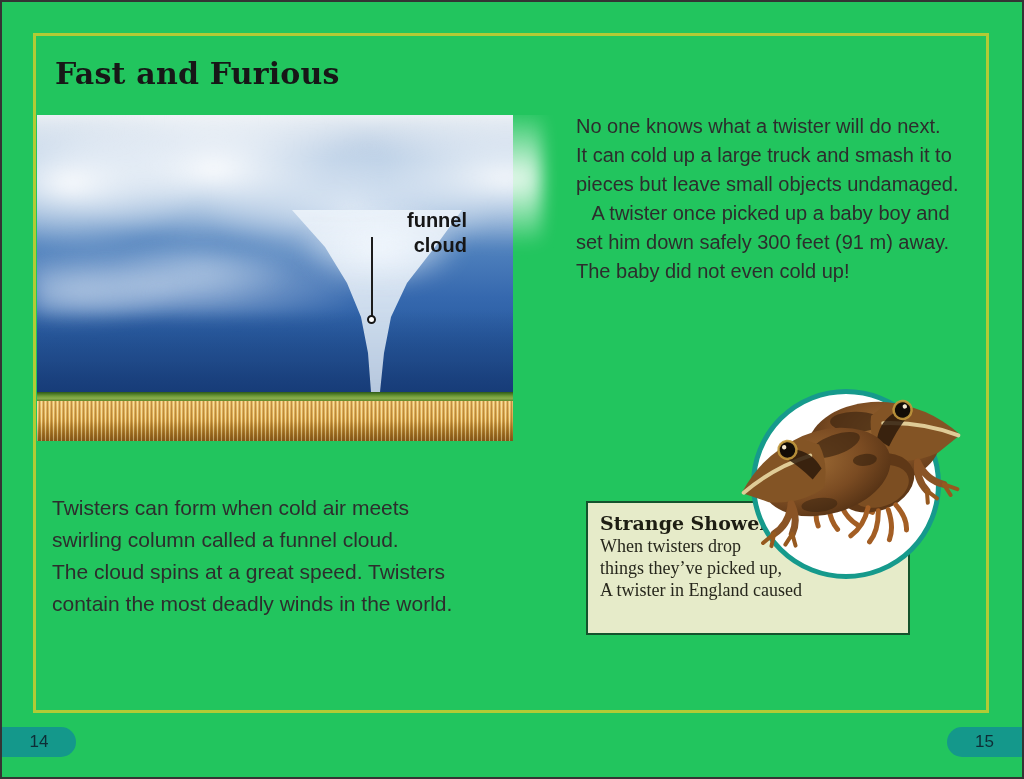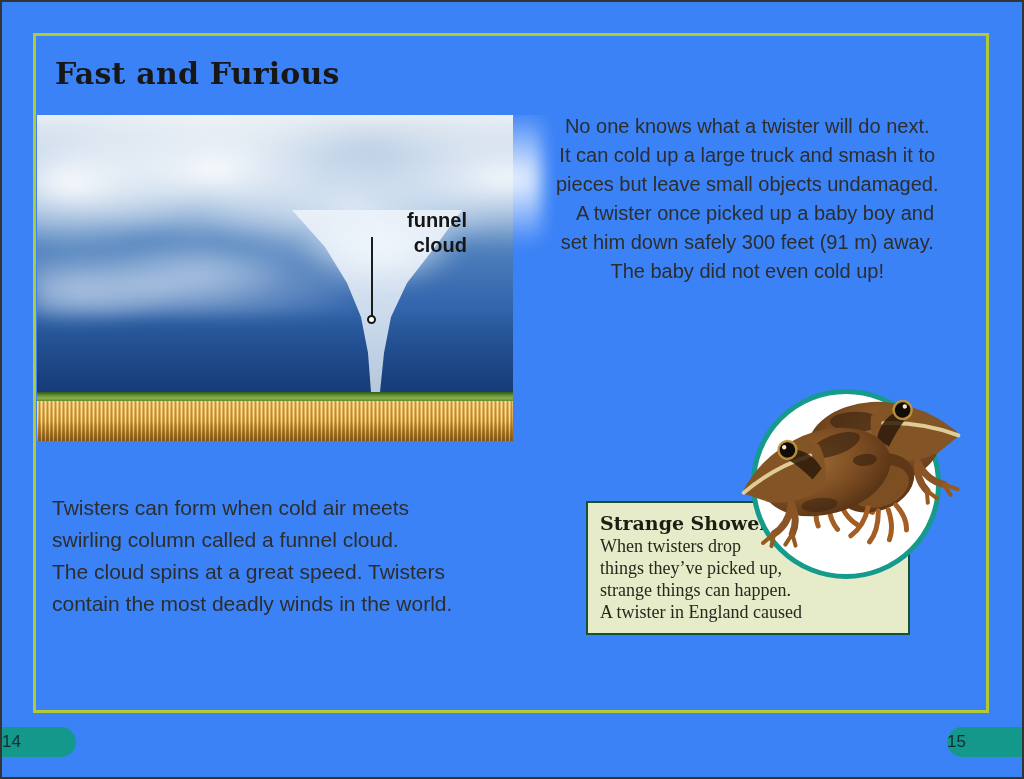--- a/index.html
+++ b/index.html
@@ -1,18 +1,18 @@
 <!DOCTYPE html>
 <html><head>
 <meta charset="utf-8">
 <style>
   * { margin:0; padding:0; box-sizing:border-box; }
   html,body { background:#ffffff; }
   .page {
-    position:relative; width:1024px; height:779px; background:#3b82f6;
+    position:relative; width:1024px; height:779px; background:#22c55e;
     overflow:hidden; box-shadow: inset 0 0 0 2px #343434;
     font-family:"Liberation Sans", sans-serif; color:#2b2b2b;
   }
   .frame {
     position:absolute; left:33px; top:33px; width:956px; height:680px;
     border:3px solid #b2cb35; pointer-events:none;
   }
   .title {
     position:absolute; left:55px; top:56px;
     font-family:"DejaVu Serif", serif; font-weight:700;
@@ -58,21 +58,21 @@
       repeating-linear-gradient(90deg, rgba(250,227,165,0.85) 0 1px, rgba(0,0,0,0) 1px 2px, rgba(152,97,31,0.5) 2px 3px, rgba(0,0,0,0) 3px 4px),
       linear-gradient(180deg, #e9bf6d 0%, #d9a950 40%, #bb892f 75%, #9c6c23 100%);
   }
   .photo-label {
     position:absolute; right:145px; top:93px; text-align:right;
     font-weight:700; font-size:20px; line-height:25px; color:#161616;
   }
   .pointer-line { position:absolute; left:334px; top:122px; width:2px; height:80px; background:#1c1c1c; }
   .pointer-dot  { position:absolute; left:330px; top:200px; width:9px; height:9px; border:2px solid #141414; border-radius:50%; background:#ffffff; }
   
-  .intro { position:absolute; left:556px; top:112px; font-size:20px; line-height:29px; color:#2d2d2d;text-align:center; }
+  .intro { position:absolute; left:576px; top:112px; font-size:20px; line-height:29px; color:#2d2d2d; }
   .intro .line { white-space:pre; }
   .body-para { position:absolute; left:52px; top:492px; font-size:21px; line-height:32px; color:#2d2d2d; }
   .body-para .line { white-space:pre; }
   
   .fact-box {
     position:absolute; left:566px; top:501px; width:324px; height:134px;
     background:#e6ebc9; border:2px solid #14532d; z-index:1; padding:8px 0 0 12px;margin-left:20px;
   }
   .fact-box .fb-title {
     font-family:"DejaVu Serif", serif; font-weight:700; font-size:19px;
@@ -81,21 +81,21 @@
   .fact-box .fb-line {
     font-family:"Liberation Serif", serif; font-size:18px; line-height:22px; color:#27271c;
   }
   .frog-circle {
     position:absolute; left:751px; top:389px; width:190px; height:190px;
     border:5px solid #169a8c; border-radius:50%; background:#ffffff; z-index:2;
   }
   .frogs { position:absolute; left:722px; top:382px; width:240px; height:180px; z-index:3; pointer-events:none; }
   
   .tab { position:absolute; top:727px; height:30px; background:#14988b; z-index:1;
-         display:flex; align-items:center; justify-content:flex-start;
+         display:flex; align-items:center; justify-content:center;
          font-size:17px; font-weight:500; color:#0e2d36; }
   .tab-left  { left:2px;  width:74px; border-radius:0 15px 15px 0; }
   .tab-right { left:947px; width:75px; border-radius:15px 0 0 15px; }
 </style>
 </head>
 <body>
 
 <div class="page">
   <div class="frame"></div>
 
@@ -129,21 +129,20 @@
     <div class="line">Twisters can form when cold air meets</div>
     <div class="line">swirling column called a funnel cloud.</div>
     <div class="line">The cloud spins at a great speed. Twisters</div>
     <div class="line">contain the most deadly winds in the world.</div>
   </div>
 
   <div class="fact-box">
     <div class="fb-title">Strange Showers</div>
     <div class="fb-line">When twisters drop</div>
     <div class="fb-line">things they’ve picked up,</div>
-    <div class="fb-line">strange things can happen.</div>
     <div class="fb-line">A twister in England caused</div>
   </div>
 
   <div class="frog-circle" title="Two brown frogs inside a teal-ringed circle"></div>
   <svg class="frogs" viewBox="0 0 240 180" xmlns="http://www.w3.org/2000/svg">
     <defs>
       <radialGradient id="bg1" cx="40%" cy="35%" r="75%">
         <stop offset="0%" stop-color="#9c6a34"></stop>
         <stop offset="55%" stop-color="#7a4b22"></stop>
         <stop offset="100%" stop-color="#4e2d12"></stop>

